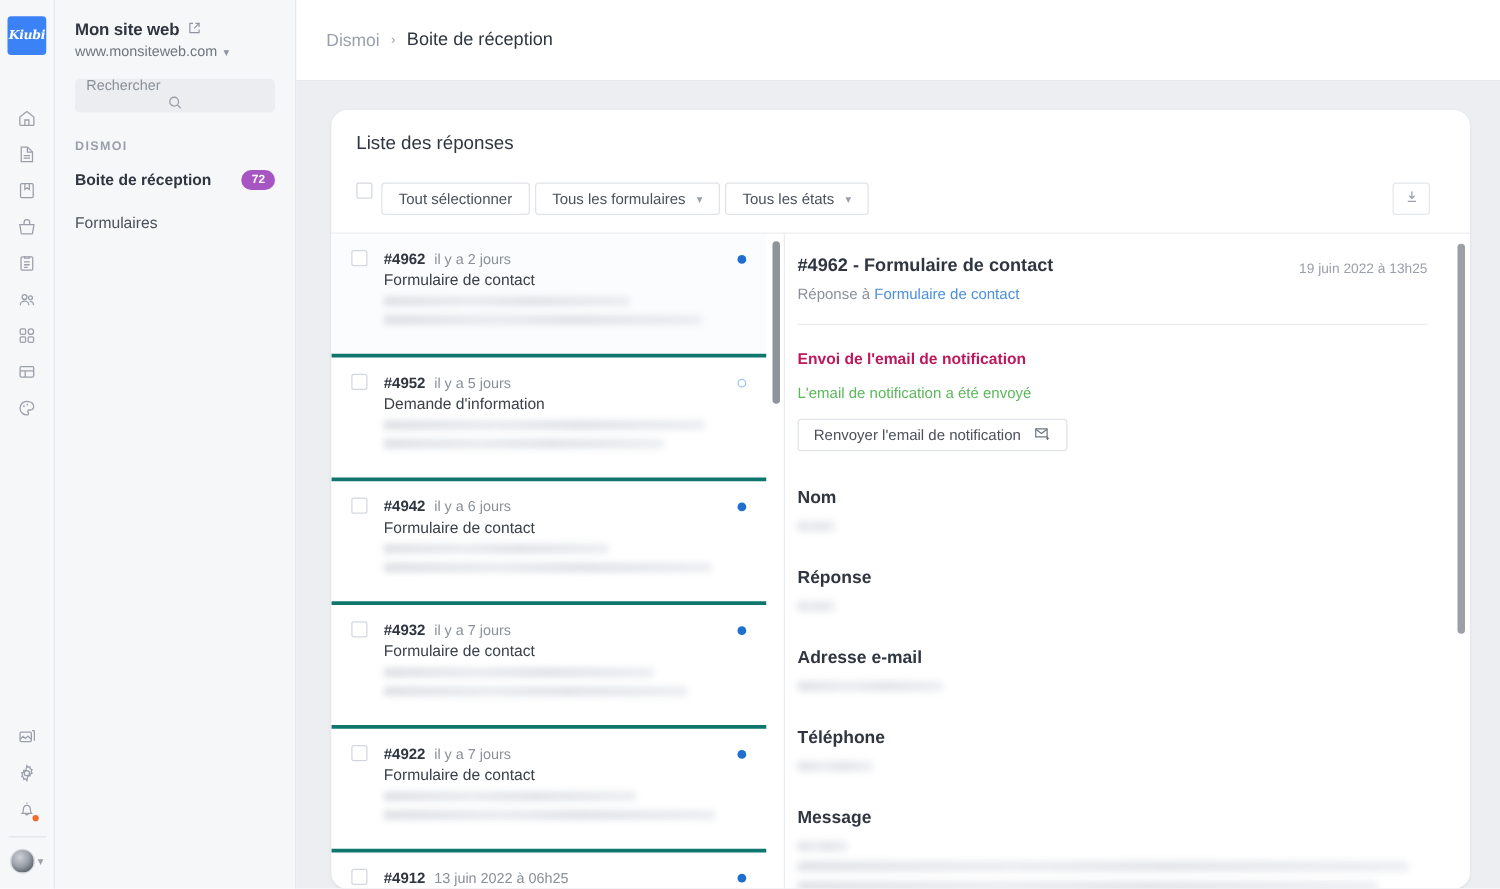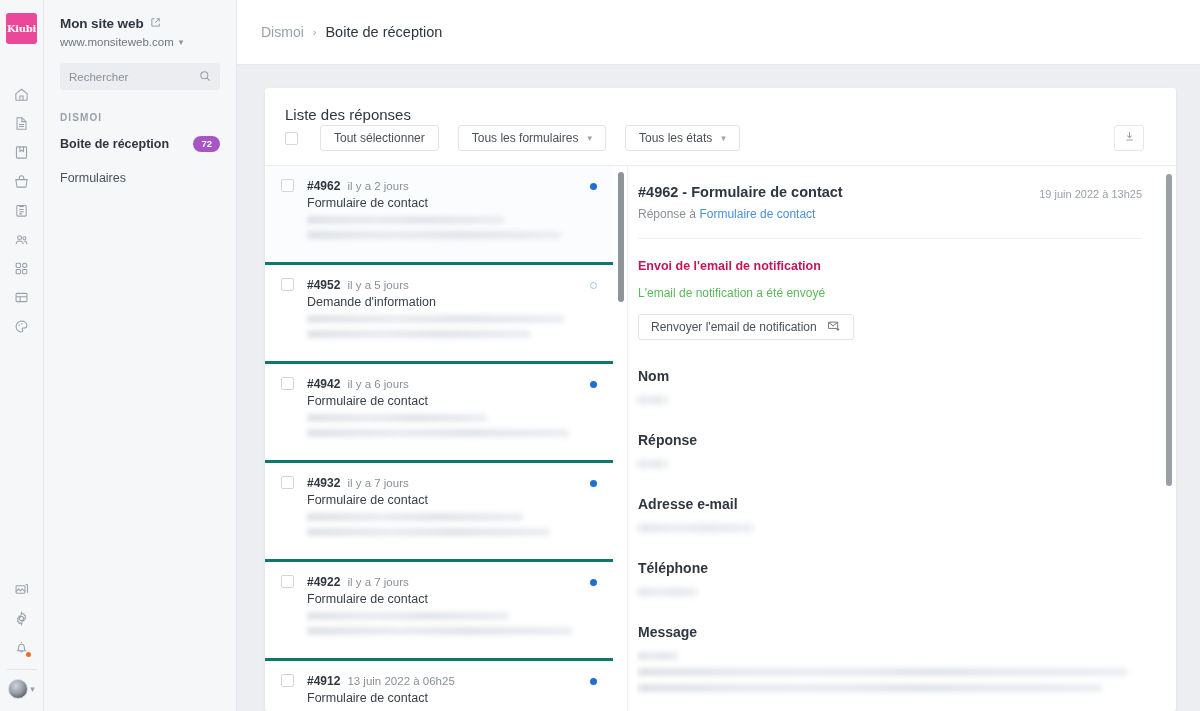--- a/index.html
+++ b/index.html
@@ -17,24 +17,25 @@
   
   .rail {
     width: 44px; height: 711px;
     background: #f6f7f9;
     border-right: 1px solid #e6e8ec;
     display: flex; flex-direction: column; align-items: center;
     flex: 0 0 44px;
   }
   .logo {
     width: 31px; height: 31px; margin-top: 13px; margin-bottom: 0;
-    background: #ec4899;
+    background: #3b82f6;
     border-radius: 3px;
     display: flex; align-items: center; justify-content: center;
     font-family: "DejaVu Serif", serif;
+    font-style: italic;
     font-size: 10px; color: #ffffff; font-weight: 700;
     letter-spacing: -0.3px;
     overflow: hidden;
   }
   .rail-icons { margin-top: 36px; display: flex; flex-direction: column; align-items: center; }
   .rail-icons-bottom { margin-top: auto; display: flex; flex-direction: column; align-items: center; padding-bottom: 6px; }
   .rail-btn {
     width: 44px; height: 29px;
     display: flex; align-items: center; justify-content: center;
     color: #9aa0ab;
@@ -76,20 +77,21 @@
   }
   .site-url .caret { font-size: 9px; color: #8e949f; }
   .search-box {
     margin-top: 15px;
     height: 27px;
     background: #ebedf0;
     border-radius: 4px;
     display: flex; align-items: center;
     padding: 0 9px;
     cursor: text;
+    flex-direction: column;
   }
   .search-box input {
     border: none; background: transparent; outline: none;
     font-family: inherit; font-size: 11.5px; color: #555c66;
     flex: 1; width: 100%;
   }
   .search-box input::placeholder { color: #8a9099; }
   .search-icon { color: #9aa0ab; flex: 0 0 auto; }
   .nav-section-title {
     margin-top: 22px;
@@ -124,31 +126,31 @@
     gap: 9px;
     border-bottom: 1px solid #e6e8ec;
   }
   .bc-parent { font-size: 14px; color: #9aa0ab; cursor: pointer; }
   .bc-sep { font-size: 11px; color: #9aa0ab; }
   .bc-current { font-size: 14.5px; color: #2f3640; font-weight: 400; }
 
   .card-area { flex: 1 1 auto; padding: 23px 24px 0 28px; overflow: hidden; }
   .card {
     background: #ffffff;
-    border-radius: 3px;
+    border-radius: 13px;
     box-shadow: 0 1px 3px rgba(30,35,45,0.07);
     height: 100%;
     display: flex; flex-direction: column;
     overflow: hidden;
   }
   .card-head { padding: 18px 20px 0 20px; flex: 0 0 auto; }
   .card-title { font-size: 15px; color: #2f3640; font-weight: 400; }
   .toolbar {
-    display: flex; align-items: center; gap: 19px;
-    margin-top: 2px; padding-bottom: 14px;
+    display: flex; gap: 4px;
+    margin-top: 23px; padding-bottom: 14px;
   }
   .chk {
     width: 13px; height: 13px; border: 1px solid #d3d7dd;
     border-radius: 2px; background: #fff; cursor: pointer; flex: 0 0 auto;
     margin-right: 3px;
   }
   .btn {
     height: 26px; display: inline-flex; align-items: center; gap: 9px;
     border: 1px solid #e0e3e8; border-radius: 3px;
     background: #fff; color: #4a515b;

